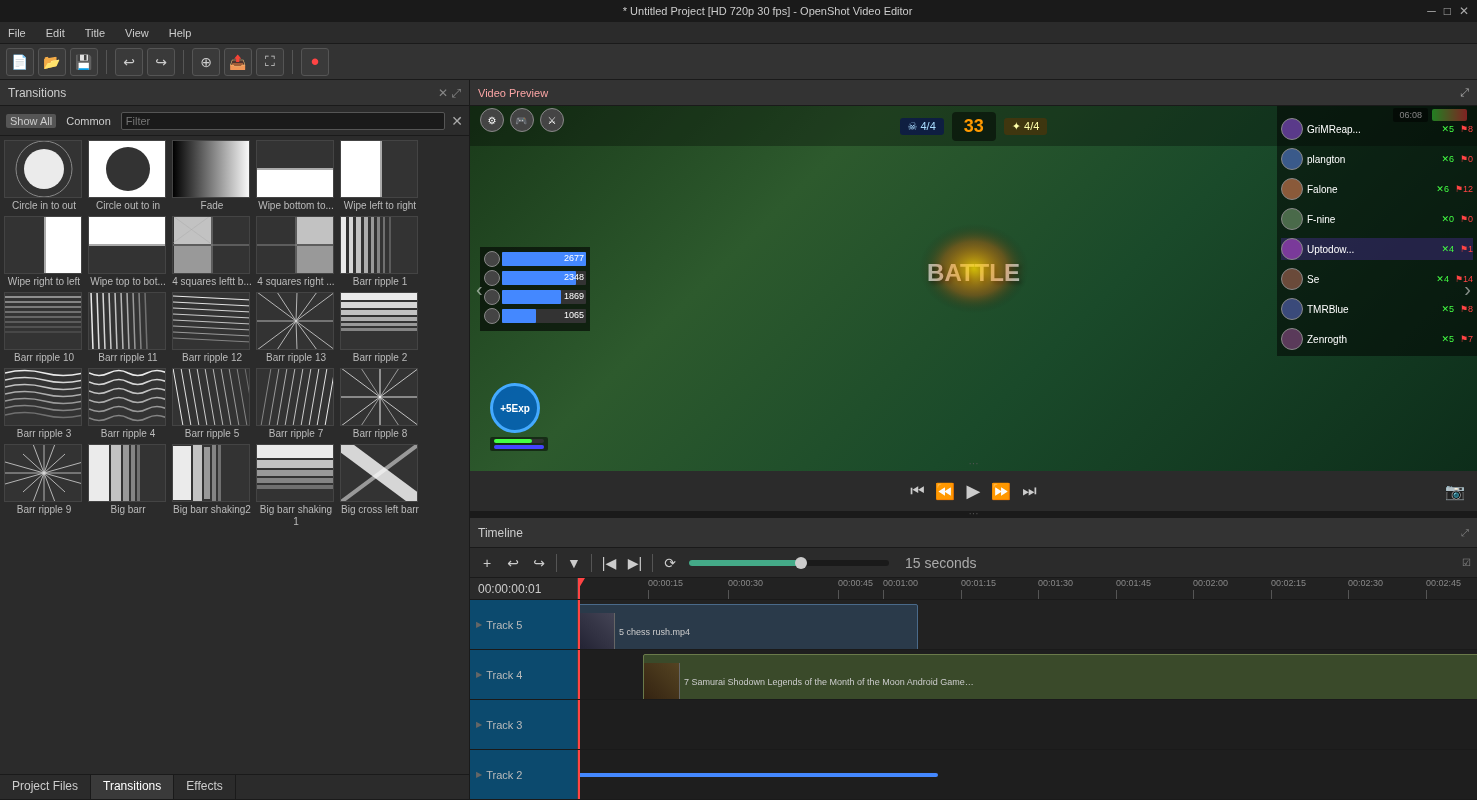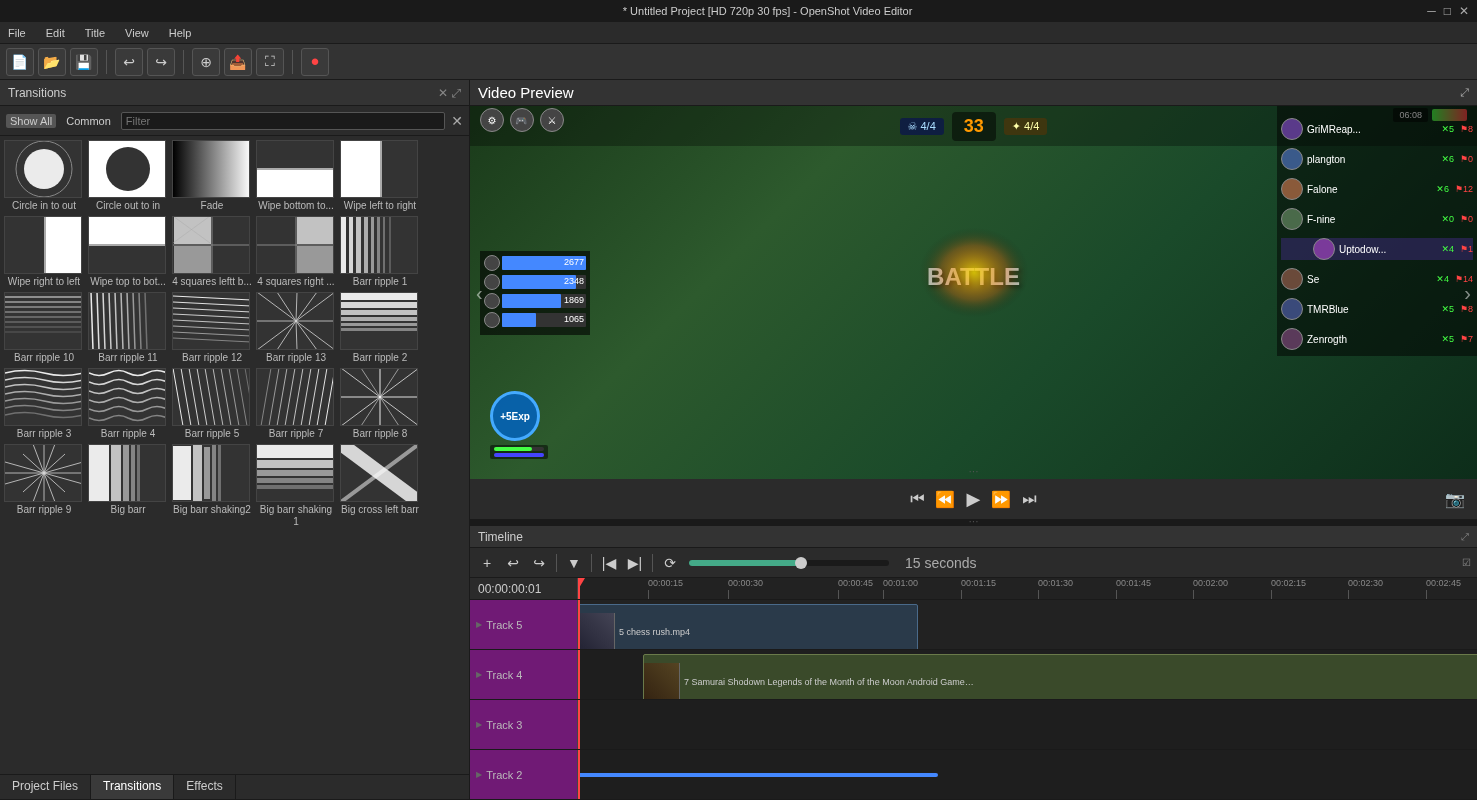--- a/index.html
+++ b/index.html
@@ -199,21 +199,21 @@
     
     #preview-header {
       background: #333;
       height: 26px;
       display: flex;
       align-items: center;
       padding: 0 8px;
       justify-content: space-between;
       border-bottom: 1px solid #1a1a1a;
     }
-    #preview-header .preview-title { font-size: 15px; color: #ffffff; }
+    #preview-header .preview-title { font-size: 11px; color: #fca5a5; }
     #preview-header .preview-controls { display: flex; gap: 6px; font-size: 11px; color: #aaa; }
 
     
     #video-area {
       flex: 1;
       background: #000;
       position: relative;
       display: flex;
       align-items: center;
       justify-content: center;
@@ -347,21 +347,21 @@
 
     
     #timeline-section {
       background: #2b2b2b;
       border-top: 2px solid #1a1a1a;
     }
 
     
     #timeline-header {
       background: #333;
-      height: 22px;
+      height: 30px;
       display: flex;
       align-items: center;
       padding: 0 8px;
       justify-content: space-between;
       border-bottom: 1px solid #1a1a1a;
     }
     .timeline-title { font-size: 12px; color: #ccc; }
 
     
     #timeline-toolbar {
@@ -462,21 +462,21 @@
     #timeline-tracks::-webkit-scrollbar-thumb { background: #555; }
 
     .track-row {
       display: flex;
       height: 50px;
       border-bottom: 1px solid #1a1a1a;
     }
     .track-label {
       width: 108px;
       min-width: 108px;
-      background: #701a75;
+      background: #0c4a6e;
       border-right: 1px solid #444;
       display: flex;
       align-items: center;
       padding: 0 6px;
       font-size: 11px;
       color: #bbb;
       position: relative;
     }
     .track-label::before {
       content: '▶';
@@ -1145,21 +1145,21 @@
             </div>
           </div>
           <div class="player-row">
             <div class="player-avatar" style="background:#4a6a4a;"></div>
             <div style="flex:1;">F-nine</div>
             <div class="player-stats">
               <span style="color:#4f4;">✕0</span>
                 <span style="color:#f44;">⚑0</span>
             </div>
           </div>
-          <div class="player-row" style="background:rgba(100,50,200,0.3);padding-left:32px;">
+          <div class="player-row" style="background:rgba(100,50,200,0.3);">
             <div class="player-avatar" style="background:#7a3a9a;"></div>
             <div style="flex:1;">Uptodow...</div>
             <div class="player-stats">
               <span style="color:#4f4;">✕4</span>
                 <span style="color:#f44;">⚑1</span>
             </div>
           </div>
           <div class="player-row">
             <div class="player-avatar" style="background:#6a4a3a;"></div>
             <div style="flex:1;">Se</div>

